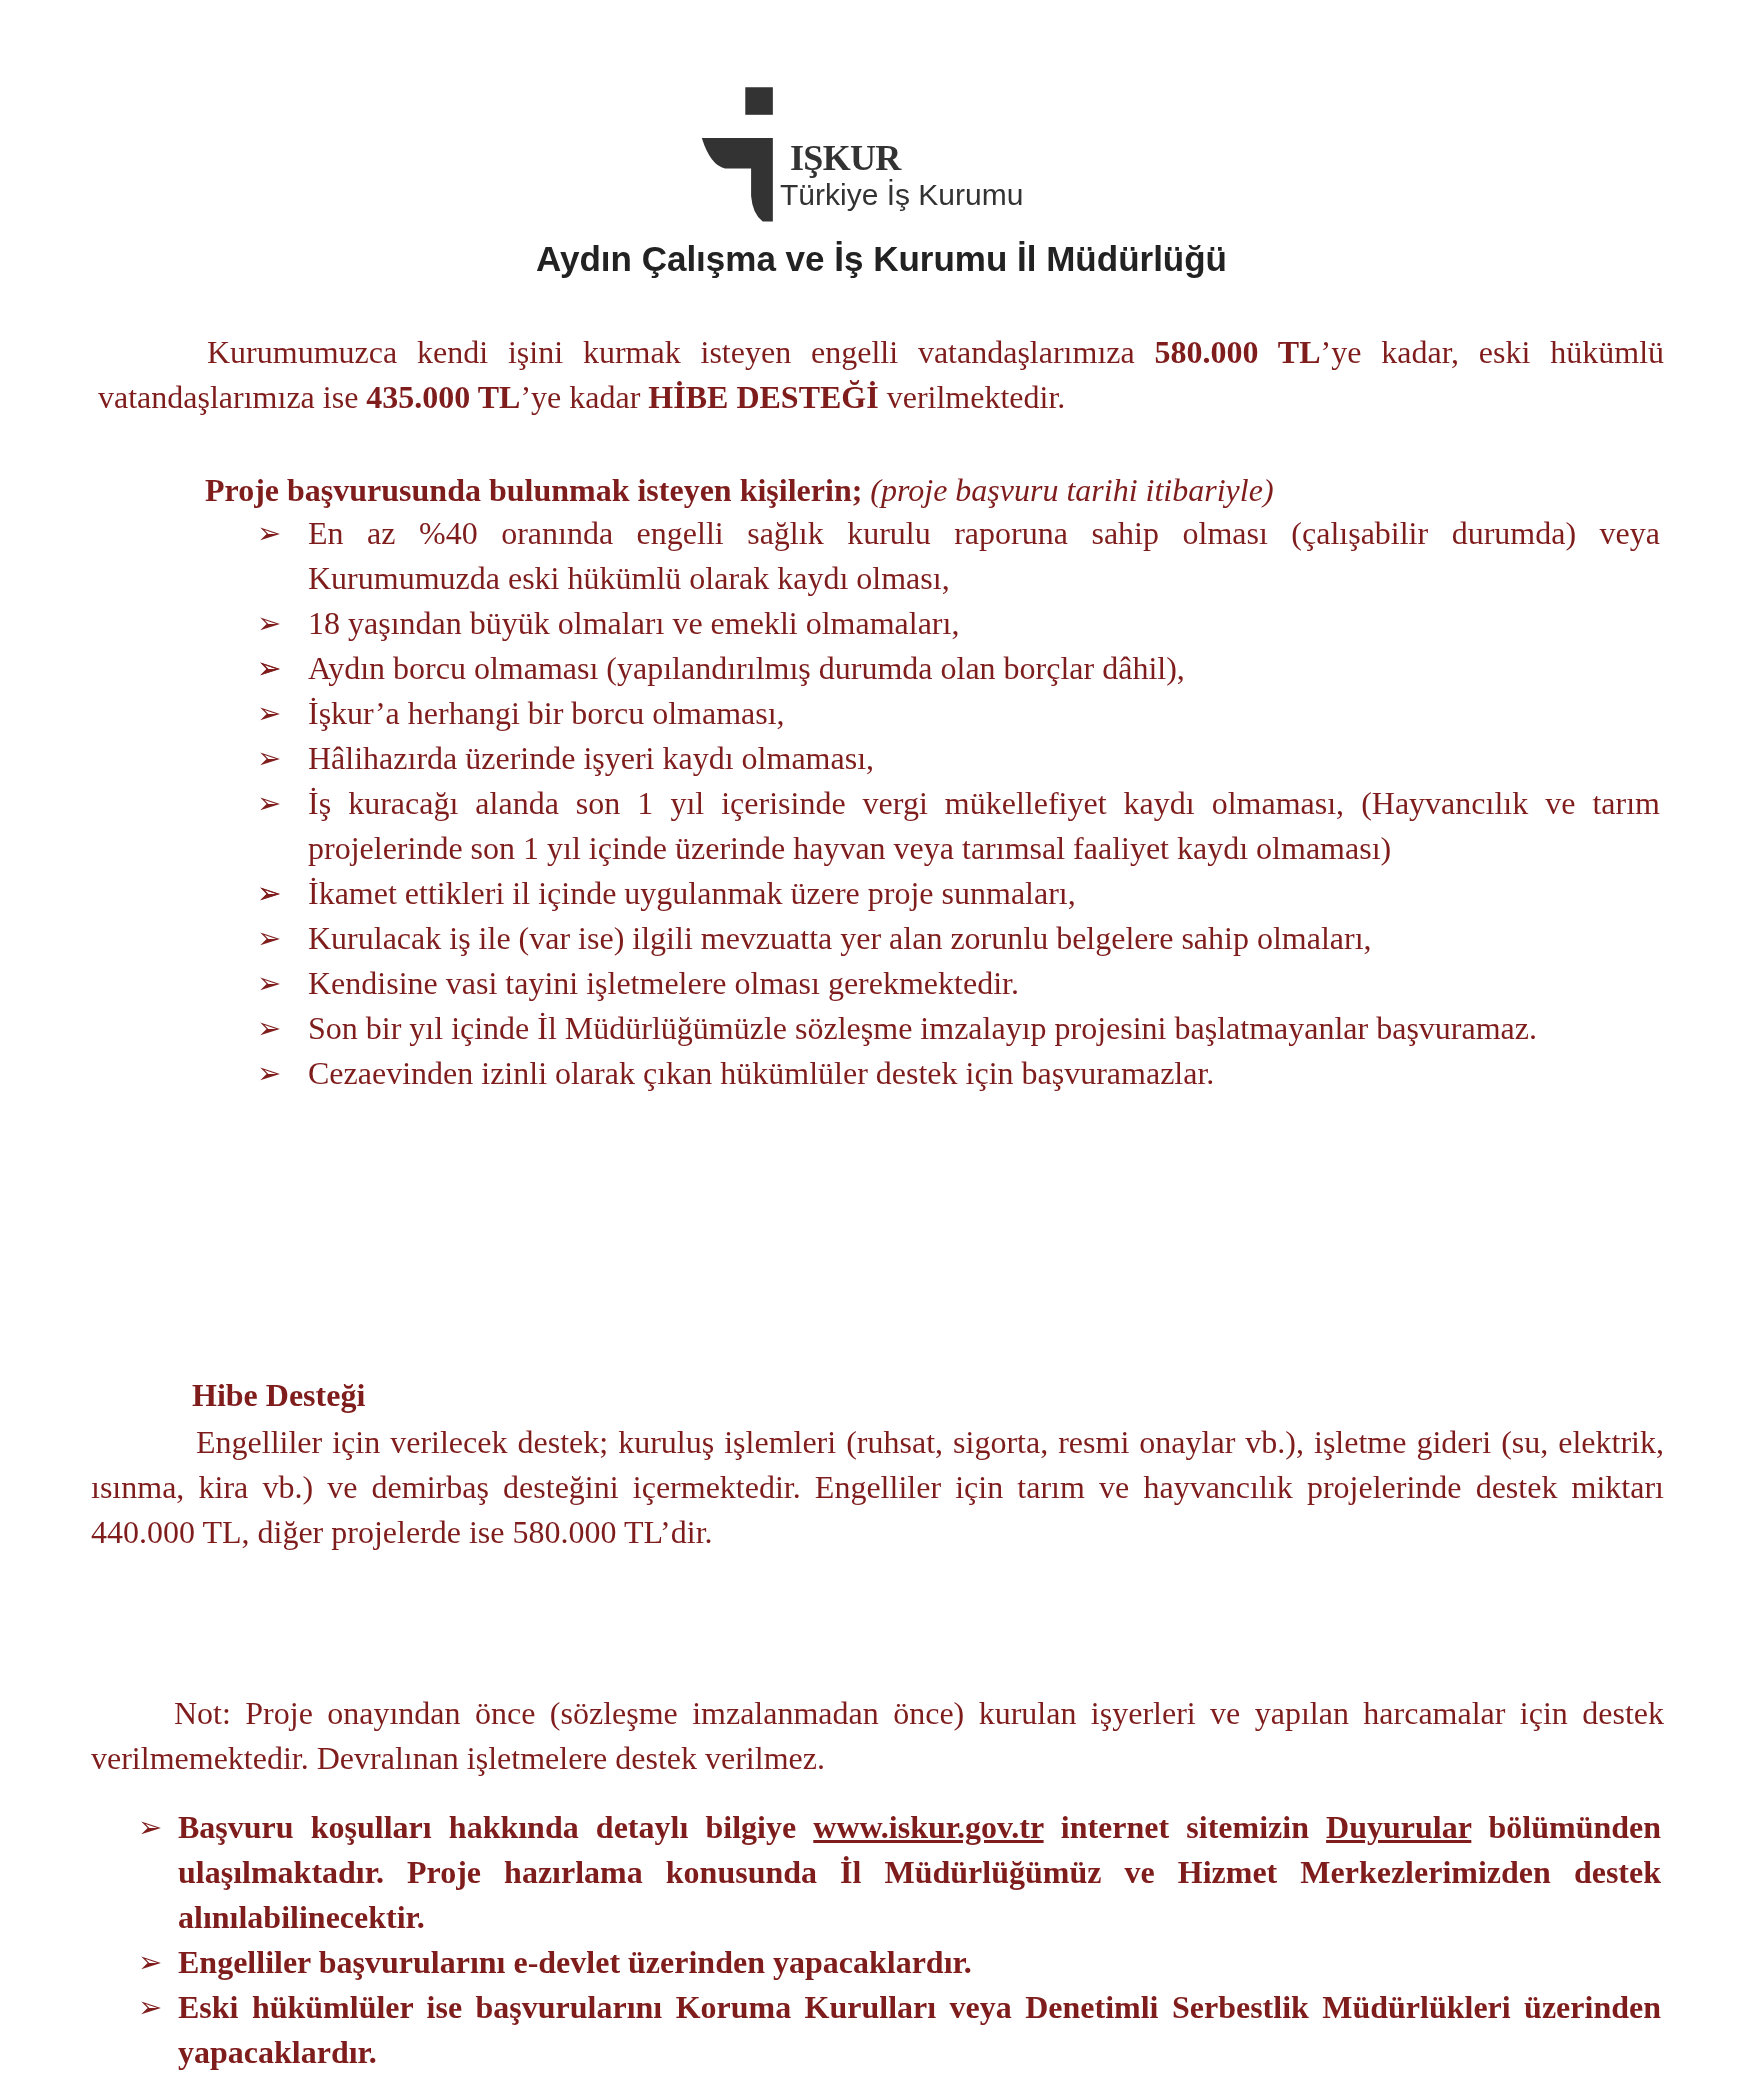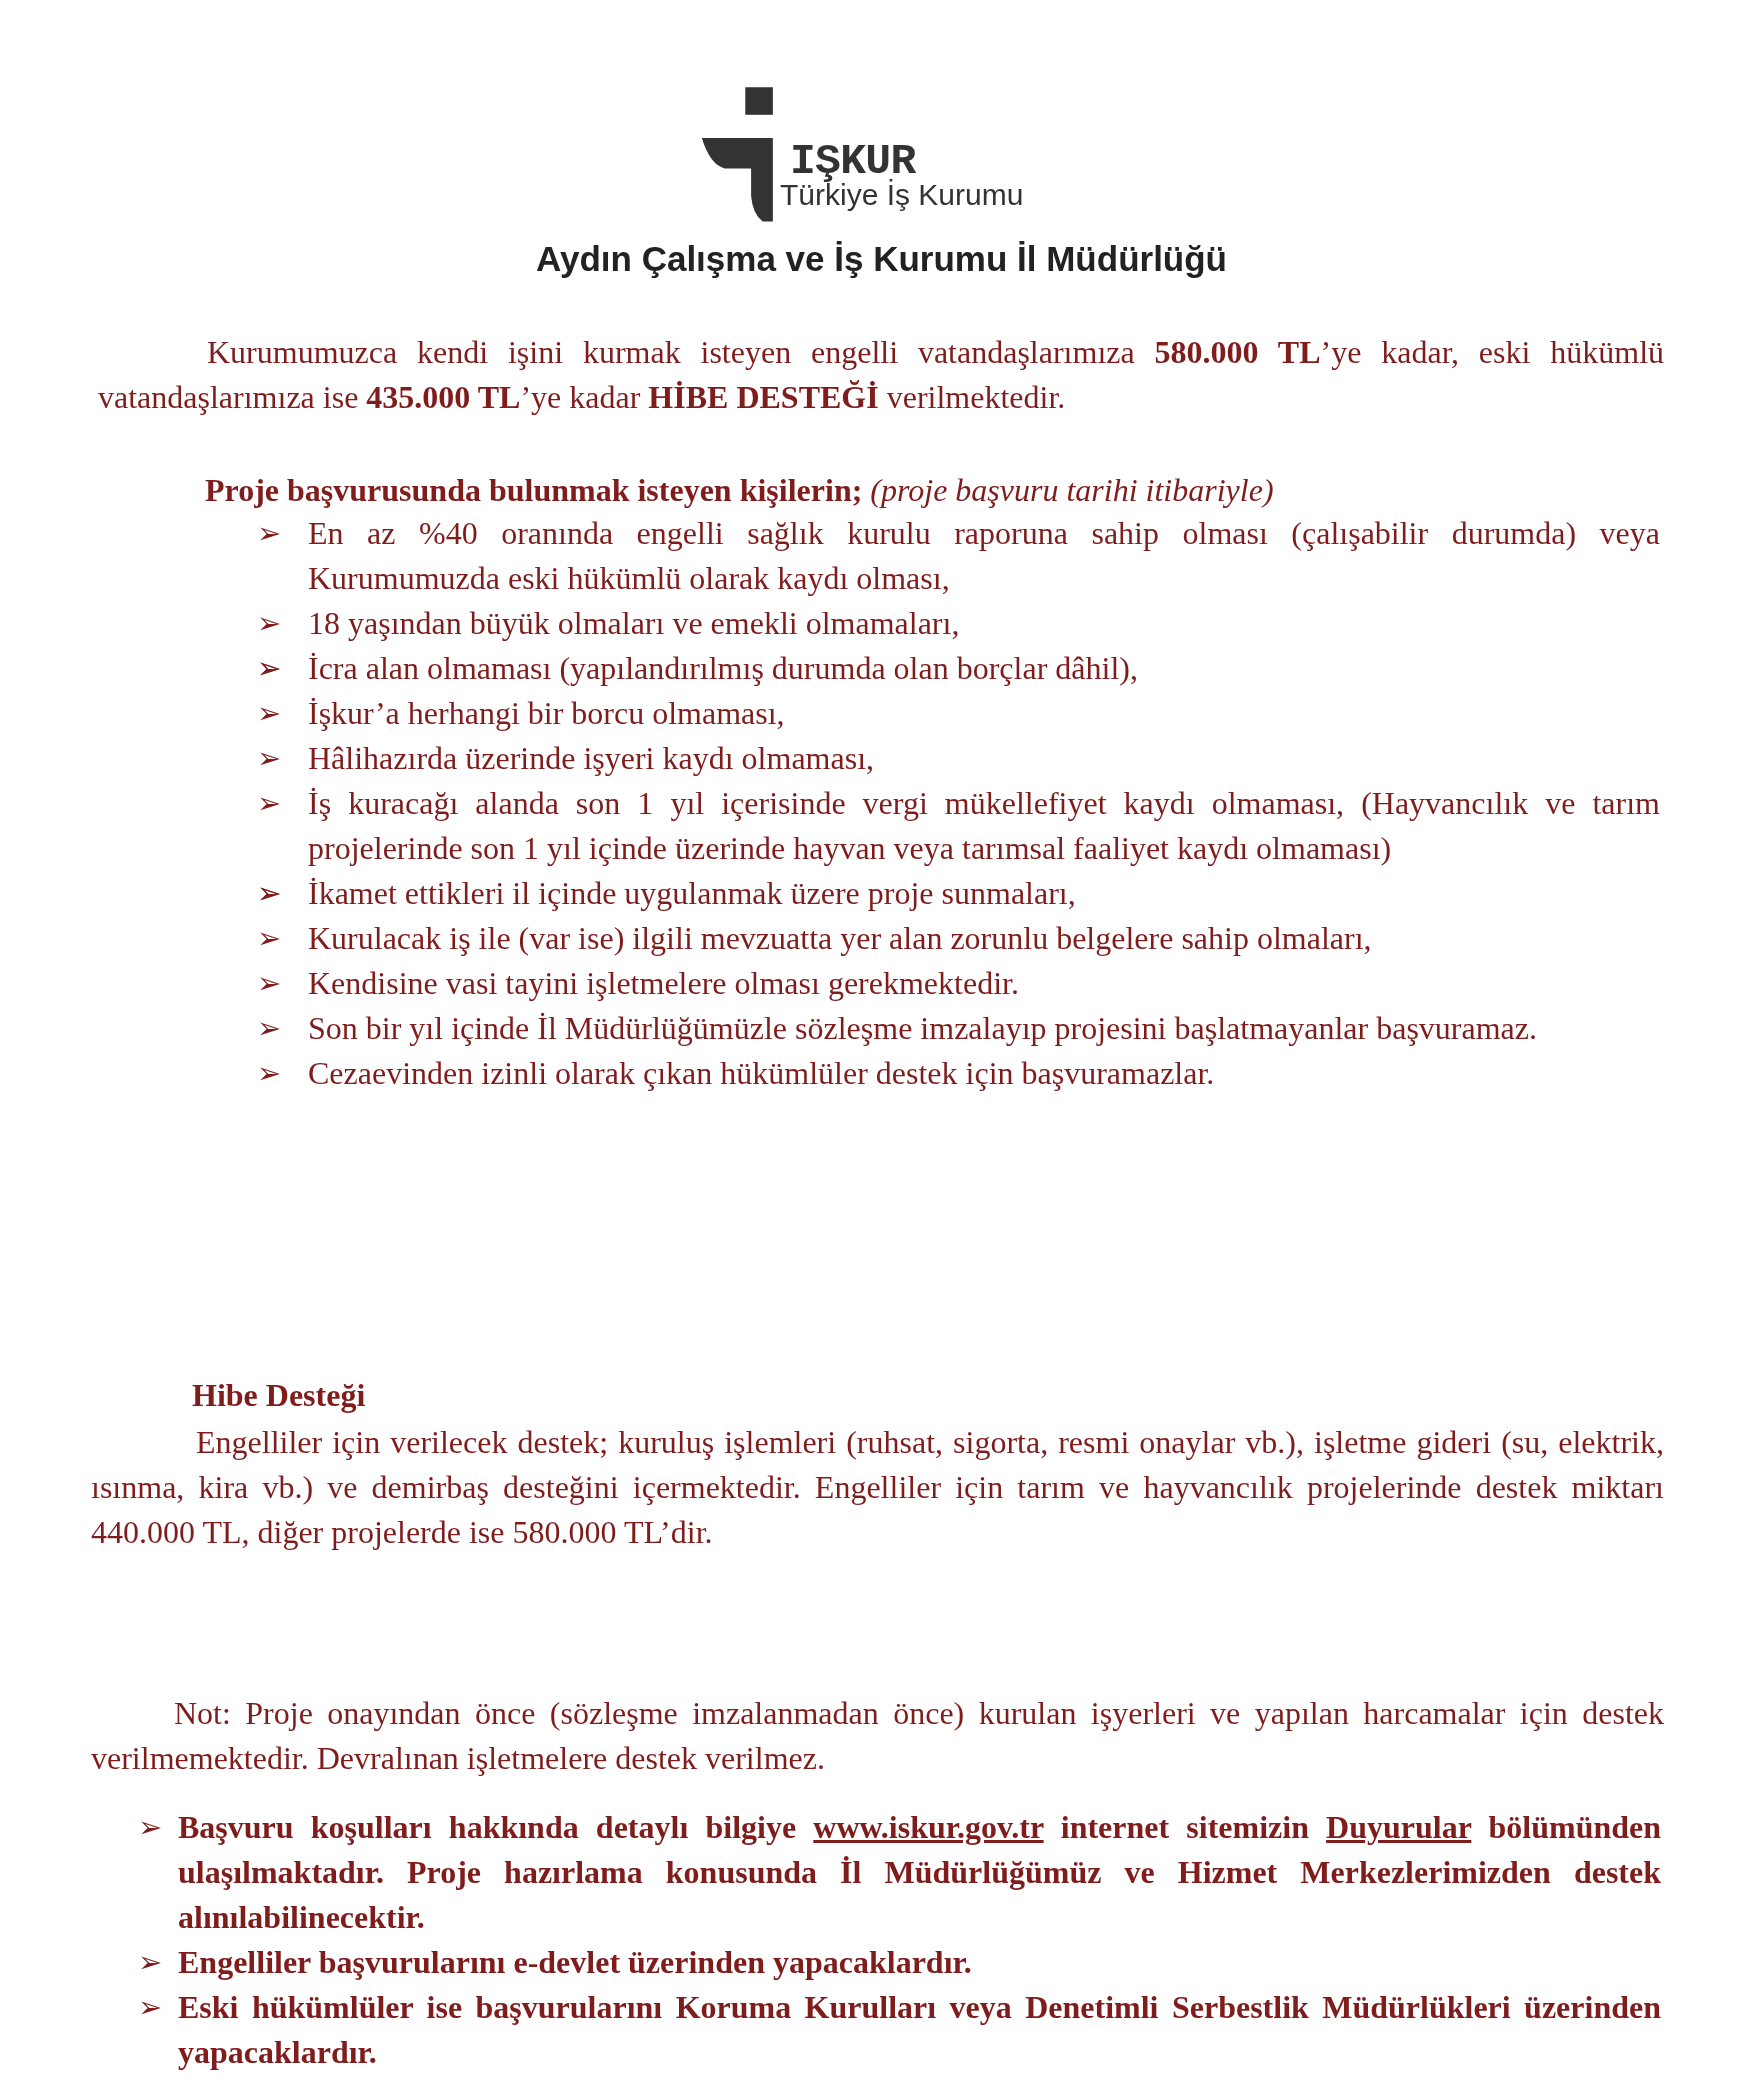--- a/index.html
+++ b/index.html
@@ -1,20 +1,20 @@
 <!DOCTYPE html>
 <html style="font-size:11.6px"><head>
 <meta charset="utf-8">
 <style>
   html, body { margin:0; padding:0; background:#ffffff; }
   body { width:1763px; height:2077px; position:relative; overflow:hidden; color:#1a1a1a; }
   .page { position:absolute; left:0; top:0; width:1763px; height:2077px; }
   .logo { position:absolute; left:696px; top:80px; width:508px; height:145px; }
   .logo-mark { position:absolute; left:0; top:0; width:87px; height:145px; }
-  .logo-brand { position:absolute; left:94px; top:57px; font-family:Liberation Mono, monospace; font-weight:bold; font-size:43px; color:#333; letter-spacing:-0.7px; }
+  .logo-brand { position:absolute; left:94px; top:57px; font-family:Liberation Serif, serif; font-weight:bold; font-size:36px; color:#333; letter-spacing:-0.7px; }
   .logo-sub { position:absolute; left:84px; top:98px; font-family:"Liberation Sans", sans-serif; font-size:30px; color:#333; }
   .office { position:absolute; left:0; width:1763px; top:239px; text-align:center; font-family:"Liberation Sans", sans-serif; font-weight:bold; font-size:35px; color:#222; }
   .serif { font-family:"Liberation Serif", serif; font-size:32px; line-height:45px; color:#7f1d1d; }
   .intro { position:absolute; left:98px; top:330px; width:1566px; text-align:justify; }
   .intro .ind { display:inline-block; width:109px; }
   .crit-head { position:absolute; left:205px; top:468px; width:1450px; }
   .crit-list { position:absolute; left:257px; top:511px; width:1403px; margin:0; padding:0; list-style:none; }
   .crit-list li { position:relative; padding-left:51px; text-align:justify; margin-bottom:0; }
   .arrow { position:absolute; left:0; top:0; width:36px; font-family:"DejaVu Sans", sans-serif; font-size:29px; }
   .hibe-head { position:absolute; left:192px; top:1373px; font-weight:bold; }
@@ -47,21 +47,21 @@
   </div>
 
   <div class="crit-head serif">
     <b>Proje başvurusunda bulunmak isteyen kişilerin;</b> <i>(proje başvuru tarihi itibariyle)</i>
   </div>
 
   <ul class="crit-list serif">
     <li><span class="arrow">➢</span><span>En az %40 oranında engelli sağlık kurulu raporuna sahip olması (çalışabilir durumda) veya Kurumumuzda eski hükümlü olarak kaydı olması,</span></li>
     <li><span class="arrow">➢</span><span>18 yaşından büyük olmaları ve emekli olmamaları,</span></li>
     <li><span class="arrow">➢</span></li>
-    <li><span class="arrow">➢</span><span>İcra alan olmaması (yapılandırılmış durumda olan borçlar dâhil),</span></li>
+    <li><span class="arrow">➢</span><span>Aydın borcu olmaması (yapılandırılmış durumda olan borçlar dâhil),</span></li>
     <li><span class="arrow">➢</span><span>İşkur’a herhangi bir borcu olmaması,</span></li>
     <li><span class="arrow">➢</span><span>Hâlihazırda üzerinde işyeri kaydı olmaması,</span></li>
     <li><span class="arrow">➢</span><span>İş kuracağı alanda son 1 yıl içerisinde vergi mükellefiyet kaydı olmaması, (Hayvancılık ve tarım projelerinde son 1 yıl içinde üzerinde hayvan veya tarımsal faaliyet kaydı olmaması)</span></li>
     <li><span class="arrow">➢</span></li>
     <li><span class="arrow">➢</span><span>İkamet ettikleri il içinde uygulanmak üzere proje sunmaları,</span></li>
     <li><span class="arrow">➢</span><span>Kurulacak iş ile (var ise) ilgili mevzuatta yer alan zorunlu belgelere sahip olmaları,</span></li>
     <li><span class="arrow">➢</span><span>Kendisine vasi tayini işletmelere olması gerekmektedir.</span></li>
     <li><span class="arrow">➢</span><span>Son bir yıl içinde İl Müdürlüğümüzle sözleşme imzalayıp projesini başlatmayanlar başvuramaz.</span></li>
     <li><span class="arrow">➢</span><span>Cezaevinden izinli olarak çıkan hükümlüler destek için başvuramazlar.</span></li>
   </ul>

